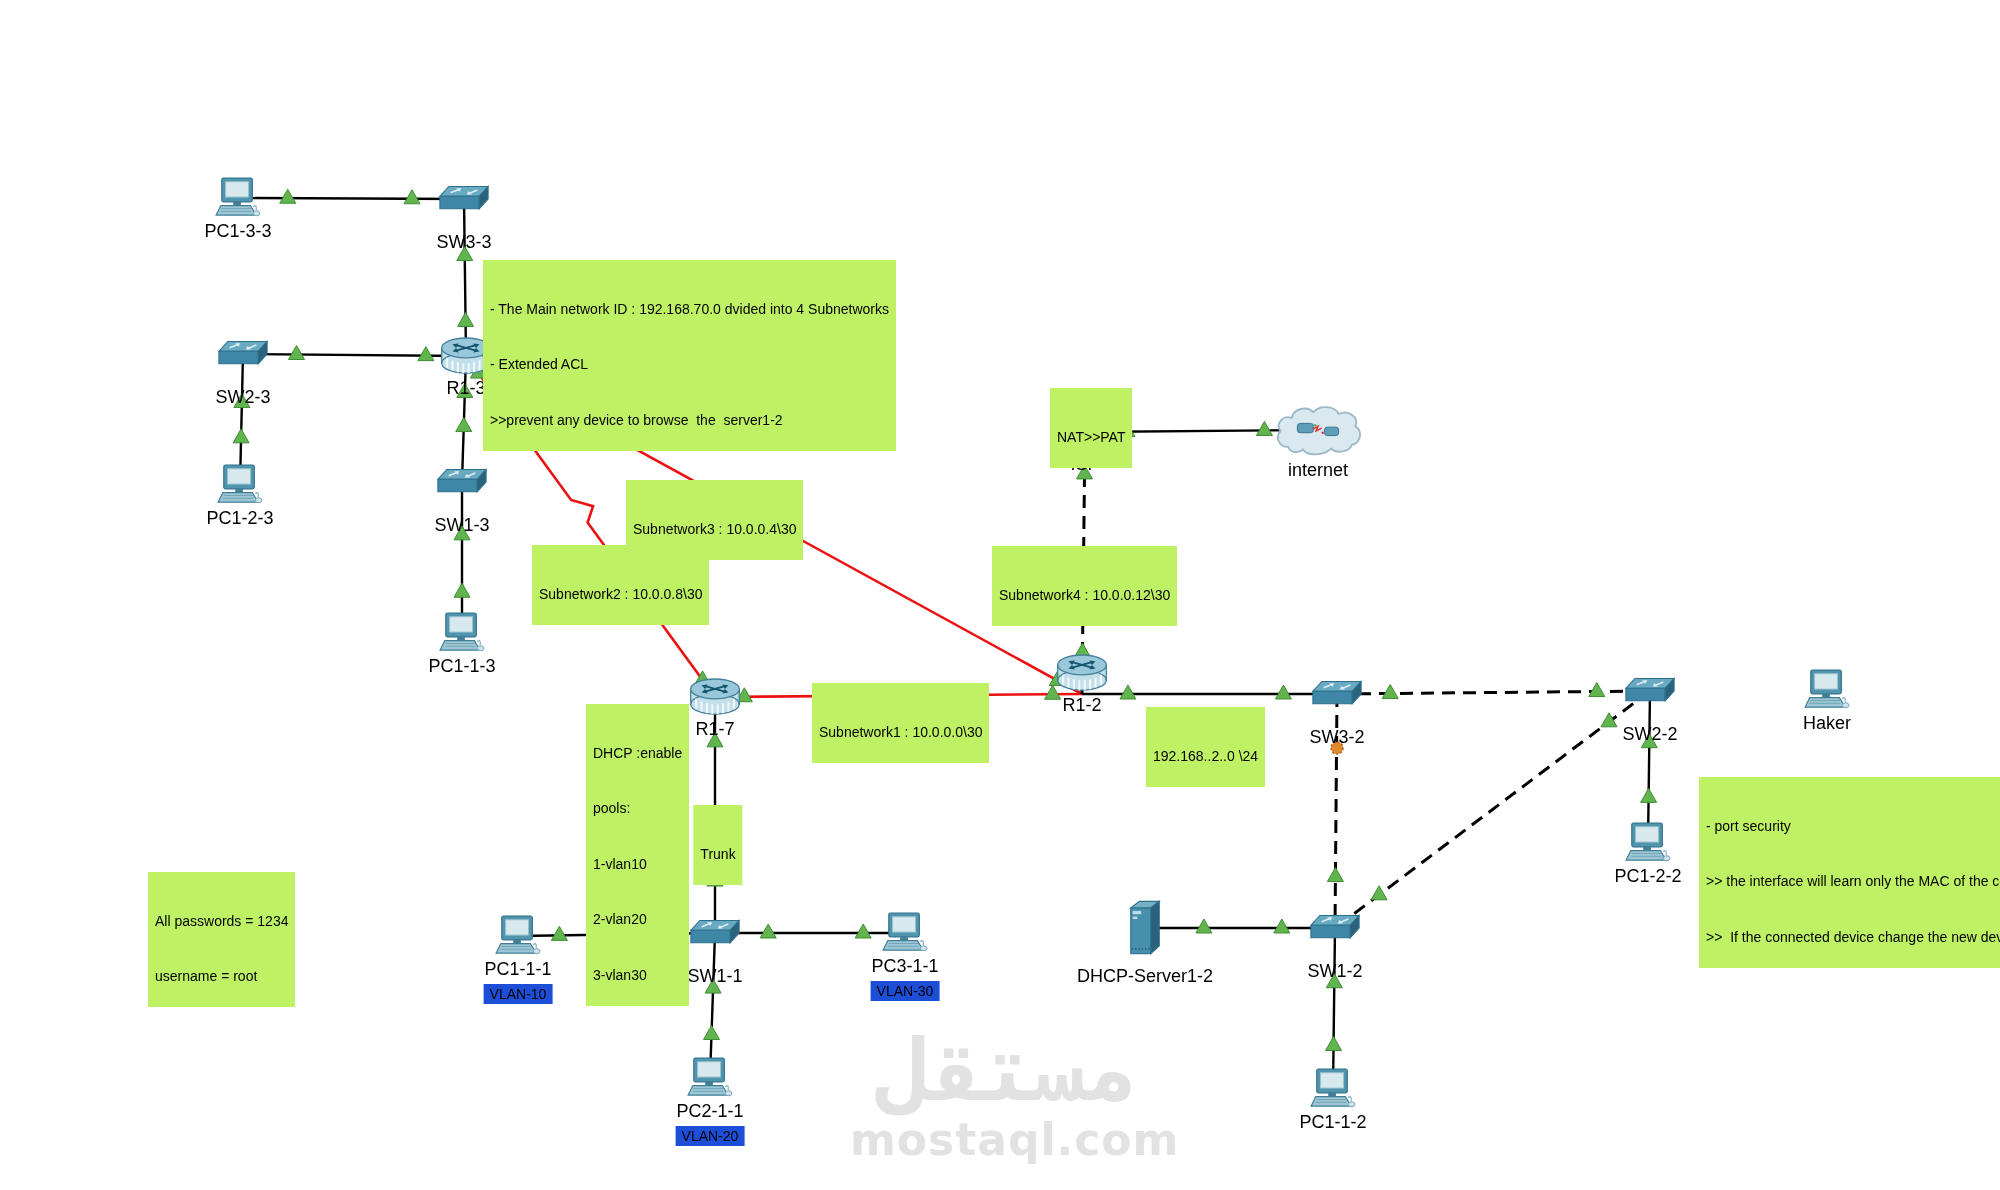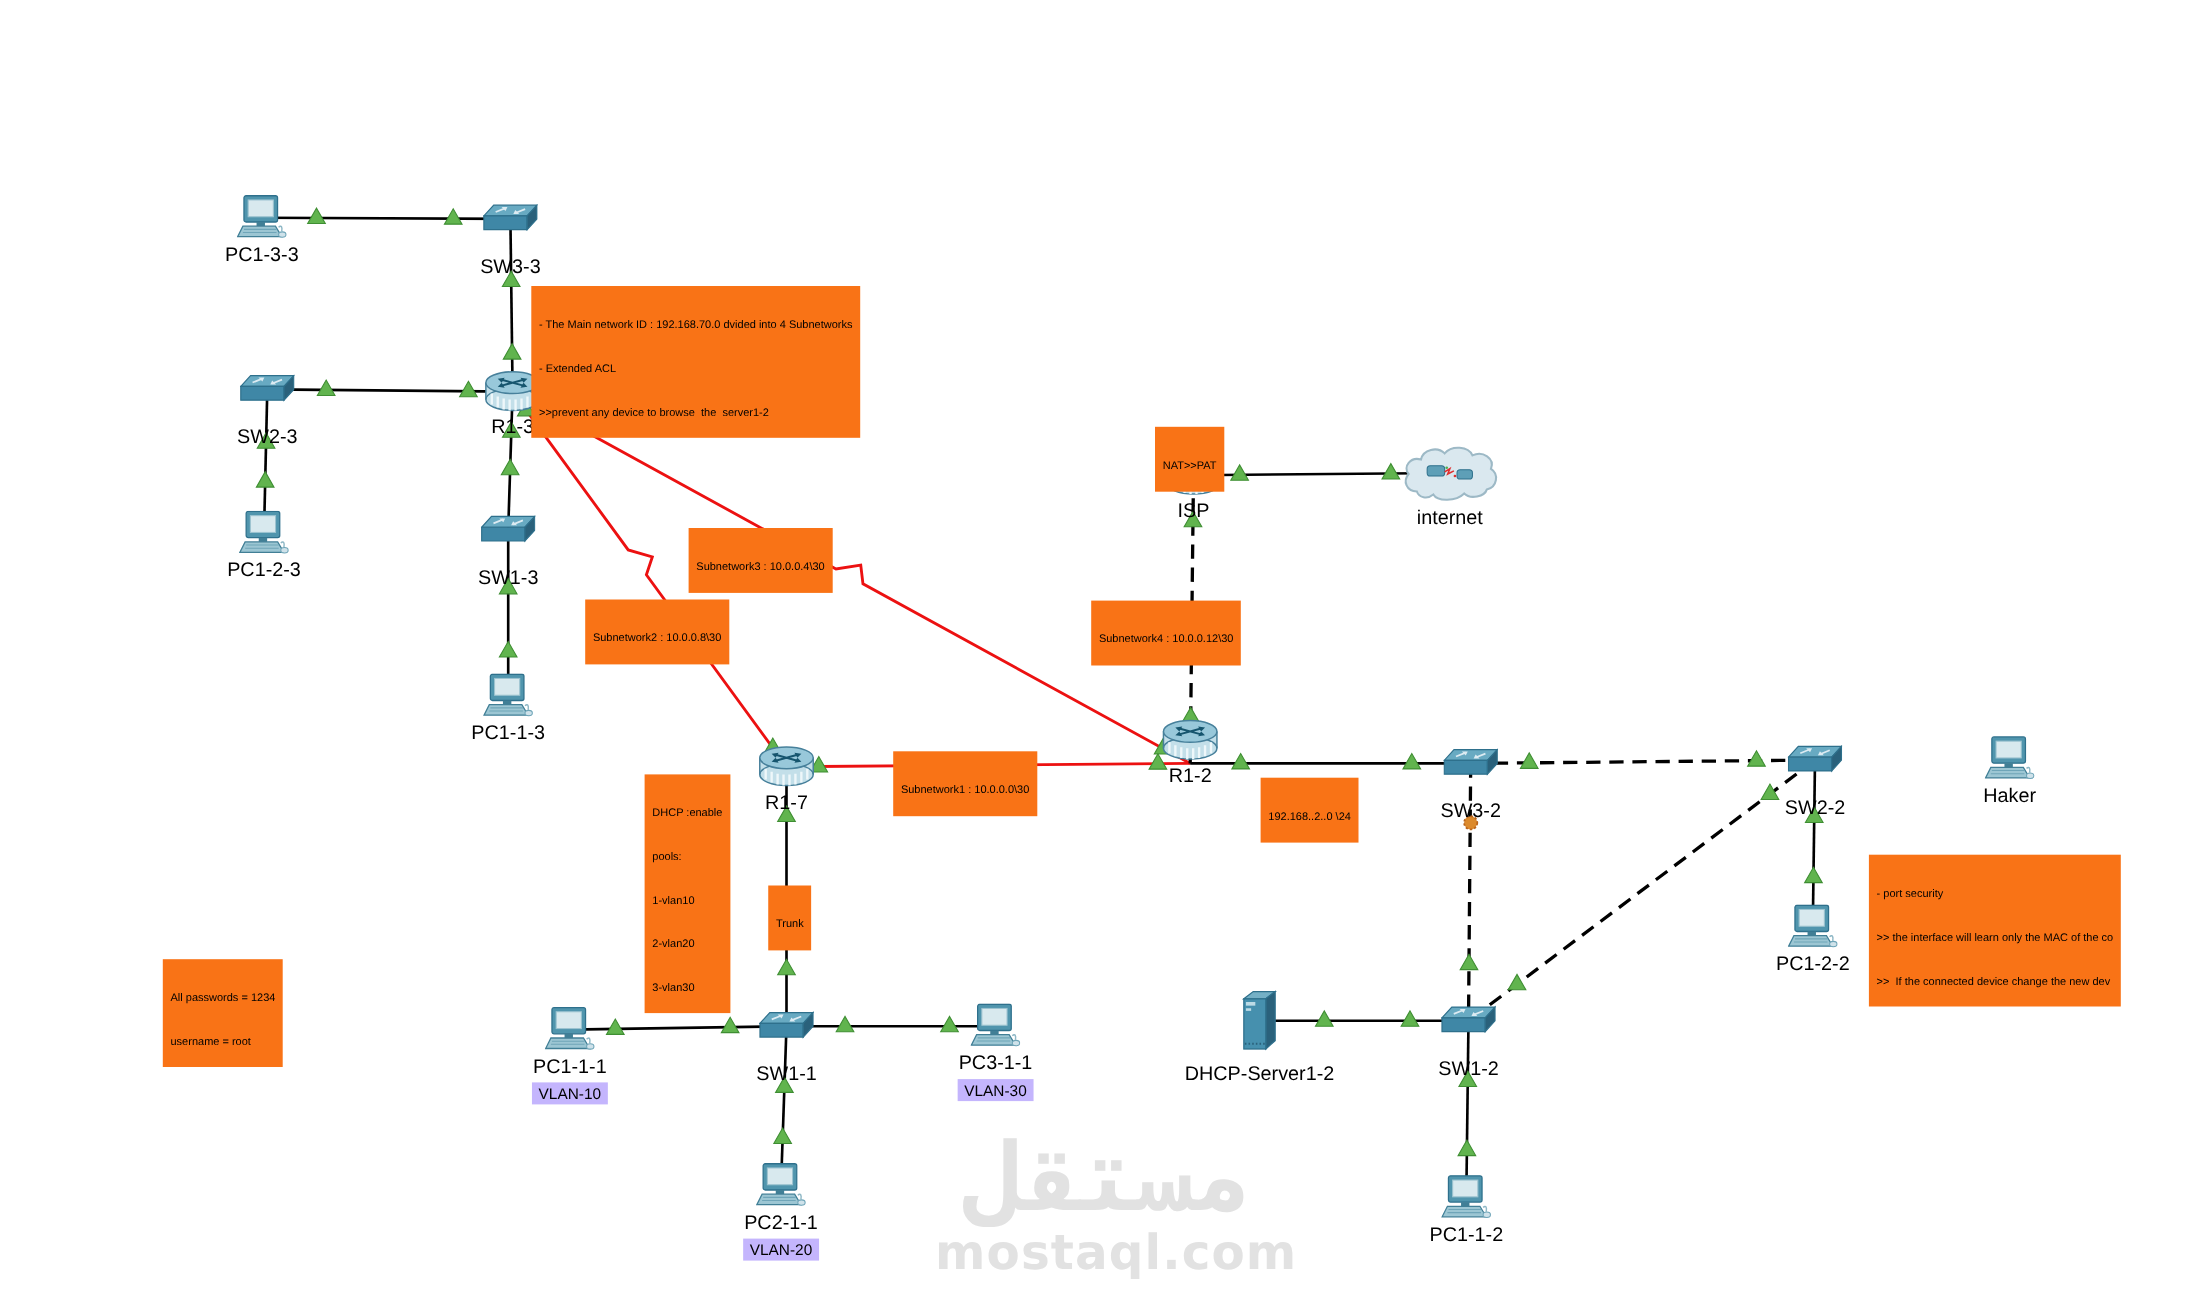--- a/index.html
+++ b/index.html
@@ -17,25 +17,25 @@
   .device>svg{display:block}
   .dlabel{
     position:absolute;top:100%;left:50%;transform:translateX(-50%);
     margin-top:2px;font-size:18px;white-space:nowrap;z-index:4;
   }
   .device.switch .dlabel{margin-top:18px}
   .device.server .dlabel{margin-top:9px}
   .vlan{
     position:absolute;top:100%;left:50%;transform:translateX(-50%);
     margin-top:27px;font-size:14px;white-space:nowrap;
-    background:#c4b5fd;padding:2px 6px;
+    background:#1d4ed8;padding:2px 6px;
   }
   .note{
-    position:absolute;z-index:5;background:#f97316;color:#000;
-    font-size:10px;line-height:1.32;padding:3px 7px;white-space:pre;
+    position:absolute;z-index:5;background:#bef264;color:#000;
+    font-size:14px;line-height:1.32;padding:3px 7px;white-space:pre;
   }
   .note span{display:block}
   .center{transform:translateX(-50%)}
   .wm{position:absolute;z-index:0;color:#e2e2e2;font-weight:bold;text-align:center;white-space:nowrap}
   #wm-logo{left:858px;top:1034px;width:300px;font-size:86px;line-height:1;font-family:Liberation Mono, monospace}
   #wm-site{left:850px;top:1114px;width:300px;font-size:44px;letter-spacing:1px;font-family:"DejaVu Sans",sans-serif}
 </style>
 </head>
 <body>
 

